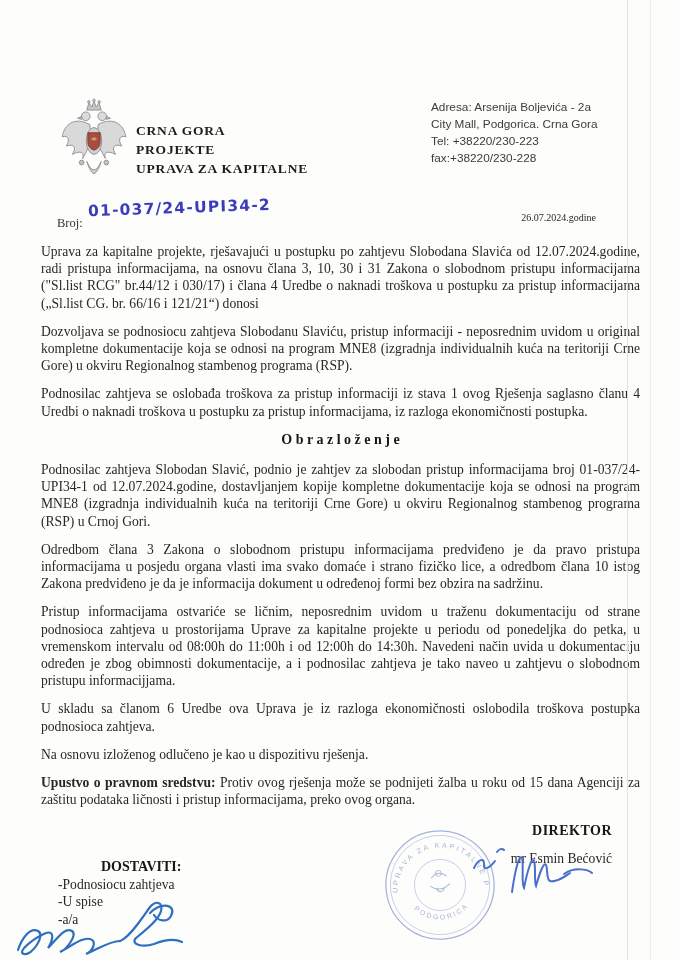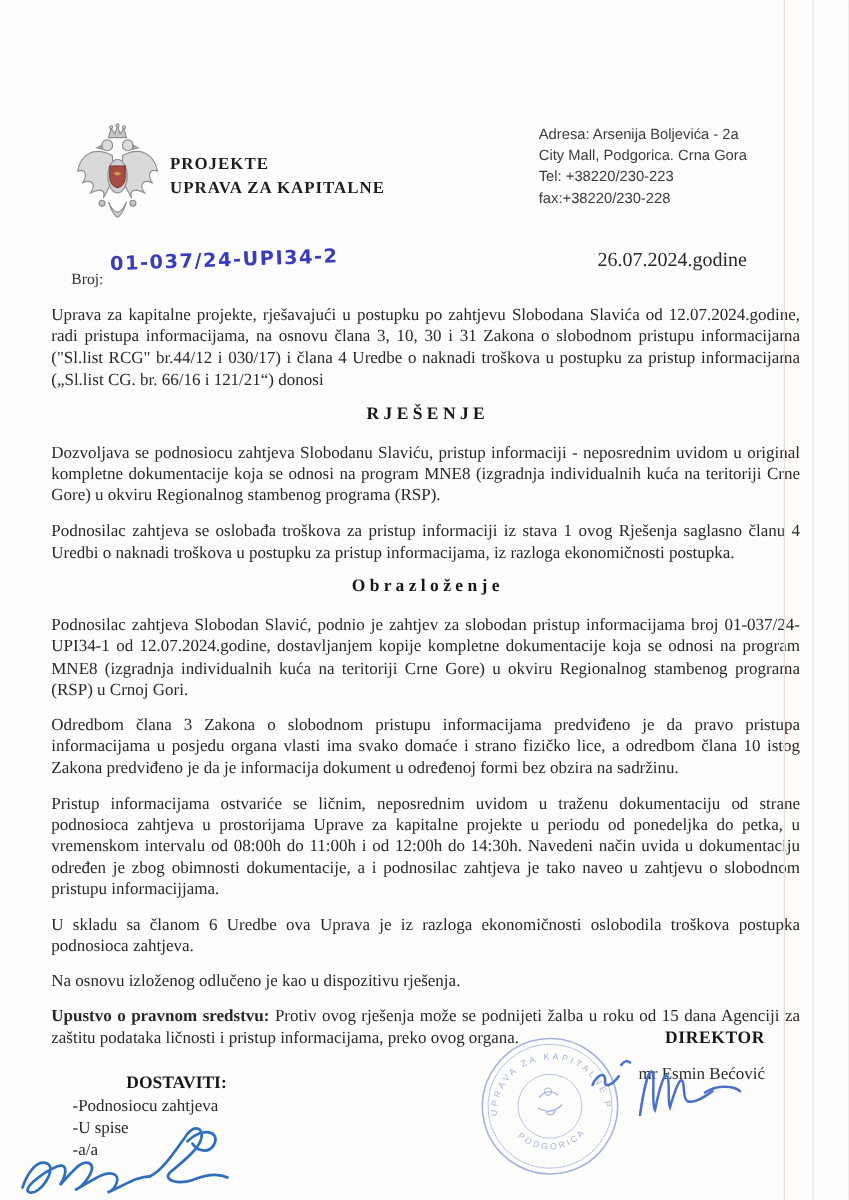--- a/index.html
+++ b/index.html
@@ -11,21 +11,21 @@
   
   .coa{position:absolute;left:58px;top:97px;width:72px;height:92px;}
   .org{position:absolute;left:136px;top:121px;font-weight:bold;font-size:13.5px;
        line-height:19px;letter-spacing:.8px;color:#1d1d1d;}
   .addr{position:absolute;left:431px;top:99px;font-family:"Liberation Sans",sans-serif;
         font-size:11.8px;line-height:17px;color:#3c3c3c;}
   .broj-label{position:absolute;left:57px;top:216px;font-size:12.5px;color:#333;}
   .broj-value{position:absolute;left:88px;top:199px;font-family:"DejaVu Sans",sans-serif;
         font-weight:bold;font-size:15.5px;color:#3b3cbb;letter-spacing:1.2px;
         transform:rotate(-2deg);white-space:nowrap;}
-  .date{position:absolute;left:478px;top:200px;width:118px;text-align:right;font-size:16px;}
+  .date{position:absolute;left:478px;top:212px;width:118px;text-align:right;font-size:10px;}
   
   .main{position:absolute;left:41px;top:243px;width:599px;font-size:13.6px;
         line-height:17.2px;text-align:justify;}
   .main p{margin:0 0 11px 0;}
   .h-center{text-align:center;font-weight:bold;font-size:14px;margin:5px 0 13px 0;color:#171717;}
   .lead-bold{font-weight:bold;margin-top:14px;}
   
   .director{position:absolute;left:452px;top:823px;width:160px;text-align:right;}
   .director .title{font-weight:bold;font-size:14px;letter-spacing:.5px;color:#171717;}
   .director .name{font-size:13.6px;margin-top:12px;}
@@ -65,38 +65,38 @@
       <path d="M28,62 Q35,78 42,62 Q39,72 35,74 Q31,72 28,62 Z" fill="#cccccc"></path>
       <circle cx="23" cy="63" r="2.3" fill="#c2c2c2"></circle>
       <circle cx="47" cy="63" r="2.3" fill="#c2c2c2"></circle>
     </g>
 
     <path d="M29,34 h12 v9 q0,6 -6,8 q-6,-2 -6,-8 z" fill="#a84b41" stroke="#7c352d" stroke-width="0.8"></path>
     <path d="M32,40 q3,-3 6,0 q-3,3 -6,0 z" fill="#c9a156" stroke="none"></path>
   </svg>
 
   <div class="org">
+    <div>CRNA GORA</div>
     <div>PROJEKTE</div>
     <div>UPRAVA ZA KAPITALNE</div>
   </div>
 
   <div class="addr">
     <div>Adresa: Arsenija Boljevića - 2a</div>
     <div>City Mall, Podgorica. Crna Gora</div>
     <div>Tel: +38220/230-223</div>
     <div>fax:+38220/230-228</div>
   </div>
 
   <div class="broj-label">Broj:</div>
   <div class="broj-value">01-037/24-UPI34-2</div>
   <div class="date">26.07.2024.godine</div>
 
   <div class="main">
     <p>Uprava za kapitalne projekte, rješavajući u postupku po zahtjevu Slobodana Slavića od 12.07.2024.godine, radi pristupa informacijama, na osnovu člana 3, 10, 30 i 31 Zakona o slobodnom pristupu informacijama ("Sl.list RCG" br.44/12 i 030/17) i člana 4 Uredbe o naknadi troškova u postupku za pristup informacijama („Sl.list CG. br. 66/16 i 121/21“) donosi</p>
-    <div class="h-center">R J E Š E N J E</div>
     <p>Dozvoljava se podnosiocu zahtjeva Slobodanu Slaviću, pristup informaciji - neposrednim uvidom u original kompletne dokumentacije koja se odnosi na program MNE8 (izgradnja individualnih kuća na teritoriji Crne Gore) u okviru Regionalnog stambenog programa (RSP).</p>
     <p>Podnosilac zahtjeva se oslobađa troškova za pristup informaciji iz stava 1 ovog Rješenja saglasno članu 4 Uredbi o naknadi troškova u postupku za pristup informacijama, iz razloga ekonomičnosti postupka.</p>
     <div class="h-center">O b r a z l o ž e n j e</div>
     <p>Podnosilac zahtjeva Slobodan Slavić, podnio je zahtjev za slobodan pristup informacijama broj 01-037/24-UPI34-1 od 12.07.2024.godine, dostavljanjem kopije kompletne dokumentacije koja se odnosi na program MNE8 (izgradnja individualnih kuća na teritoriji Crne Gore) u okviru Regionalnog stambenog programa (RSP) u Crnoj Gori.</p>
     <p>Odredbom člana 3 Zakona o slobodnom pristupu informacijama predviđeno je da pravo pristupa informacijama u posjedu organa vlasti ima svako domaće i strano fizičko lice, a odredbom člana 10 istog Zakona predviđeno je da je informacija dokument u određenoj formi bez obzira na sadržinu.</p>
     <p>Pristup informacijama ostvariće se ličnim, neposrednim uvidom u traženu dokumentaciju od strane podnosioca zahtjeva u prostorijama Uprave za kapitalne projekte u periodu od ponedeljka do petka, u vremenskom intervalu od 08:00h do 11:00h i od 12:00h do 14:30h. Navedeni način uvida u dokumentaciju određen je zbog obimnosti dokumentacije, a i podnosilac zahtjeva je tako naveo u zahtjevu o slobodnom pristupu informacijjama.</p>
     <p>U skladu sa članom 6 Uredbe ova Uprava je iz razloga ekonomičnosti oslobodila troškova postupka podnosioca zahtjeva.</p>
     <p>Na osnovu izloženog odlučeno je kao u dispozitivu rješenja.</p>
     <p><span class="lead-bold">Upustvo o pravnom sredstvu:</span><span> Protiv ovog rješenja može se podnijeti žalba u roku od 15 dana Agenciji za zaštitu podataka ličnosti i pristup informacijama, preko ovog organa.</span></p>
   </div>

